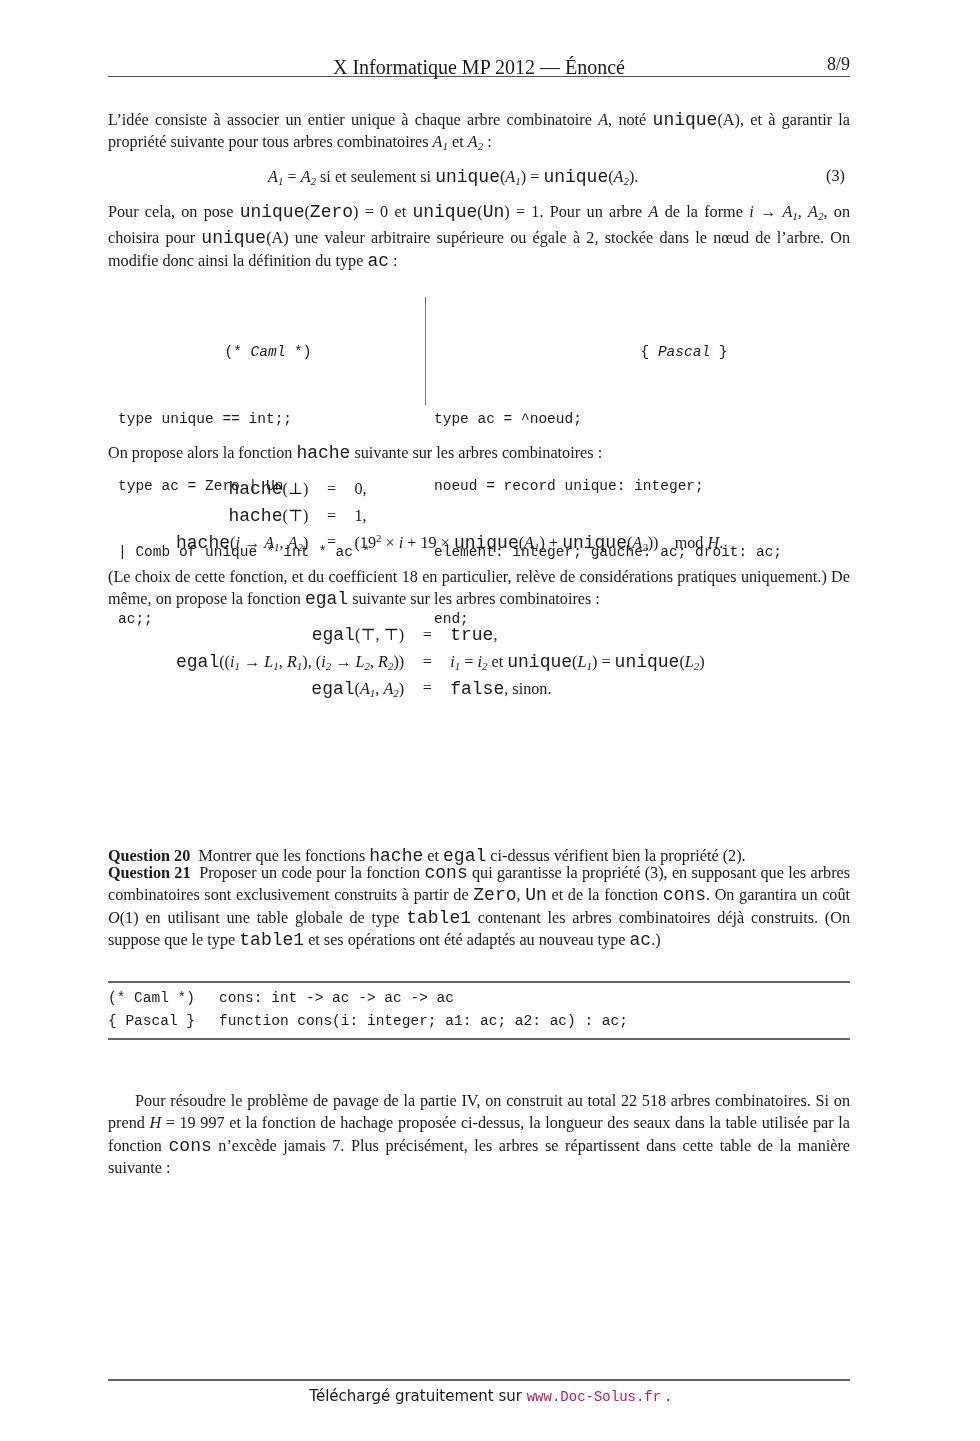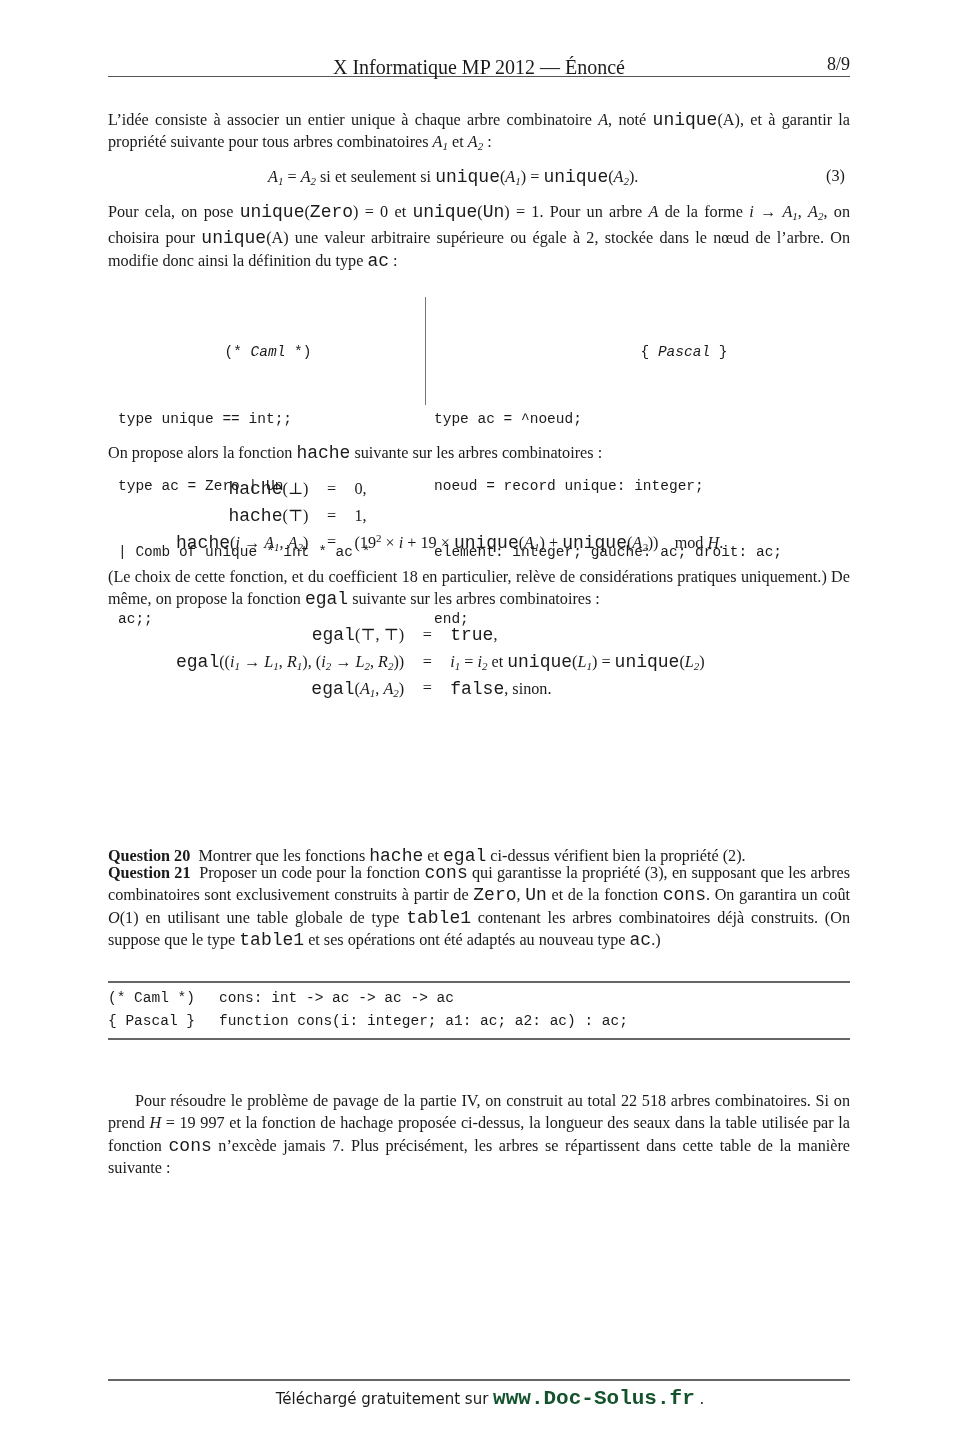--- a/index.html
+++ b/index.html
@@ -11,21 +11,21 @@
   .header-title { position: absolute; left: 0; width: 742px; text-align: center; top: 2px; font-size: 20px; }
   .header-page { position: absolute; right: 0; top: 0px; font-size: 18px; }
   .para { position: absolute; left: 108px; width: 742px; line-height: 22.4px; text-align: justify; font-size: 16.2px; }
   .eqline { position: absolute; font-size: 16.2px; white-space: nowrap; }
   .codecol { position: absolute; white-space: pre; line-height: 22.2px; font-size: 14.5px; }
   .vsep { position: absolute; left: 425px; top: 297px; width: 1px; height: 108px; background: #777; }
   .hline { position: absolute; left: 108px; width: 742px; height: 1.5px; background: #666; }
   .q { font-weight: bold; }
   .footer { position: absolute; left: 0; width: 980px; top: 1387px; text-align: center;
             font-family: "DejaVu Sans", sans-serif; font-size: 15px; }
-  .link { color: #14532d; font-family: "Liberation Mono", "DejaVu Sans Mono", monospace; font-size: 21px; font-weight: bold; }
+  .link { color: #be185d; font-family: "Liberation Mono", "DejaVu Sans Mono", monospace; font-size: 14px; }
   sub { font-size: 11px; vertical-align: -3px; }
   sup { font-size: 11px; vertical-align: 6px; }
   .eqtbl { position: absolute; border-collapse: collapse; font-size: 16.2px; }
   .eqtbl td { padding: 0; height: 26.8px; white-space: nowrap; }
   .eqtbl td.l { text-align: right; }
   .eqtbl td.m { text-align: center; width: 46px; }
   .eqtbl td.r { text-align: left; }
 </style>
 </head>
 <body>

